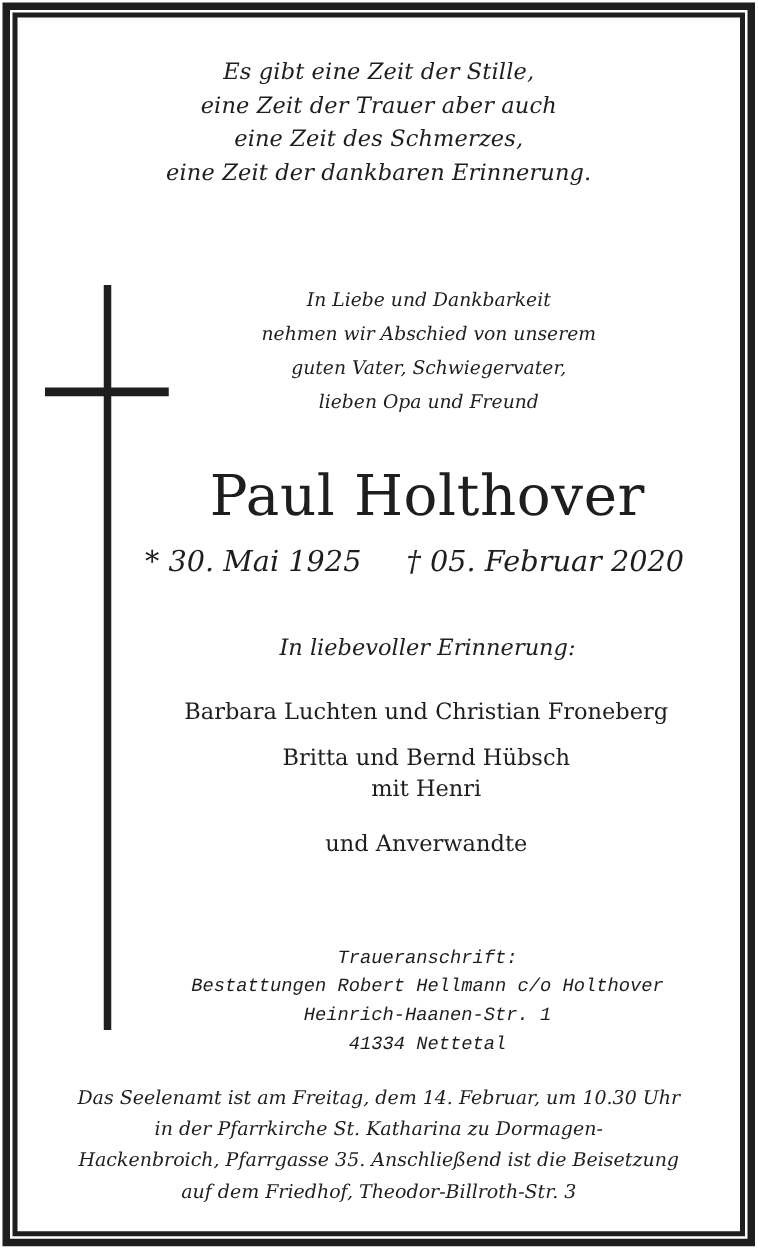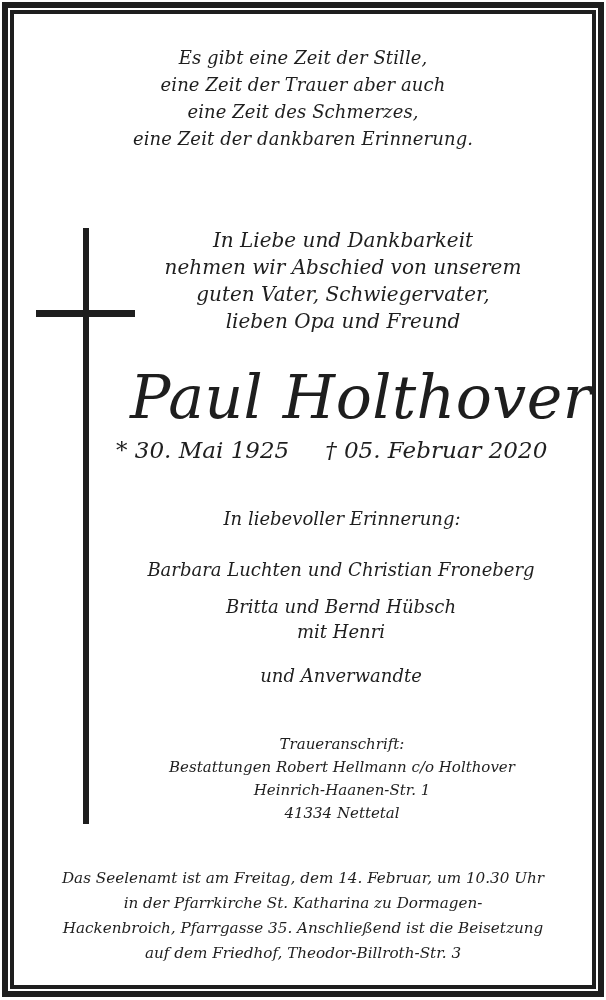--- a/index.html
+++ b/index.html
@@ -42,56 +42,55 @@
       background: #1e1e1e;
     }
     .cross-horizontal {
       position: absolute;
       left: 36px; top: 310px;
       width: 99px; height: 7px;
       background: #1e1e1e;
     }
     .intro {
       left: 140px; right: 60px; top: 227px;
-      font-size: 20px; line-height: 27px;
+      font-size: 15px; line-height: 27px;
     }
     .name {
       position: absolute;
       left: 130px; right: 52px; top: 369px;
       text-align: center;
-      font-style: italic;
-      font-size: 60px; line-height: 56px;
+      font-size: 45px; line-height: 56px;
       white-space: nowrap;
       letter-spacing: 0.5px;
     }
     .dates {
       position: absolute;
       left: 116px; right: 52px; top: 438px;
       text-align: left;
       font-style: italic;
       font-size: 23px; line-height: 24px;
       white-space: nowrap;
     }
     .dates .gap { display: inline-block; width: 36px; }
     .memory {
       left: 130px; right: 52px; top: 505px;
       font-size: 18px; line-height: 27px;
     }
     .family {
       position: absolute;
       left: 100px; right: 24px;
-      text-align: center; font-style: italic;
+      text-align: center; 
       font-size: 18px; white-space: nowrap;
     }
     .family-1 { top: 556px; line-height: 27px; }
     .family-2 { top: 594px; line-height: 25px; }
     .family-3 { top: 662px; line-height: 27px; }
     .address {
-      left: 130px; right: 52px; top: 733px;
-      font-size: 15px; line-height: 23px;
+      left: 130px; right: 52px; top: 755px;
+      font-size: 15px; line-height: 23px; font-family: Liberation Mono, monospace;
     }
     .service {
       left: 18px; right: 18px; top: 866px;
       font-size: 15.2px; line-height: 25px;
     }
   </style>
 </head>
 <body>
 
 <div class="frame-outer"></div>

